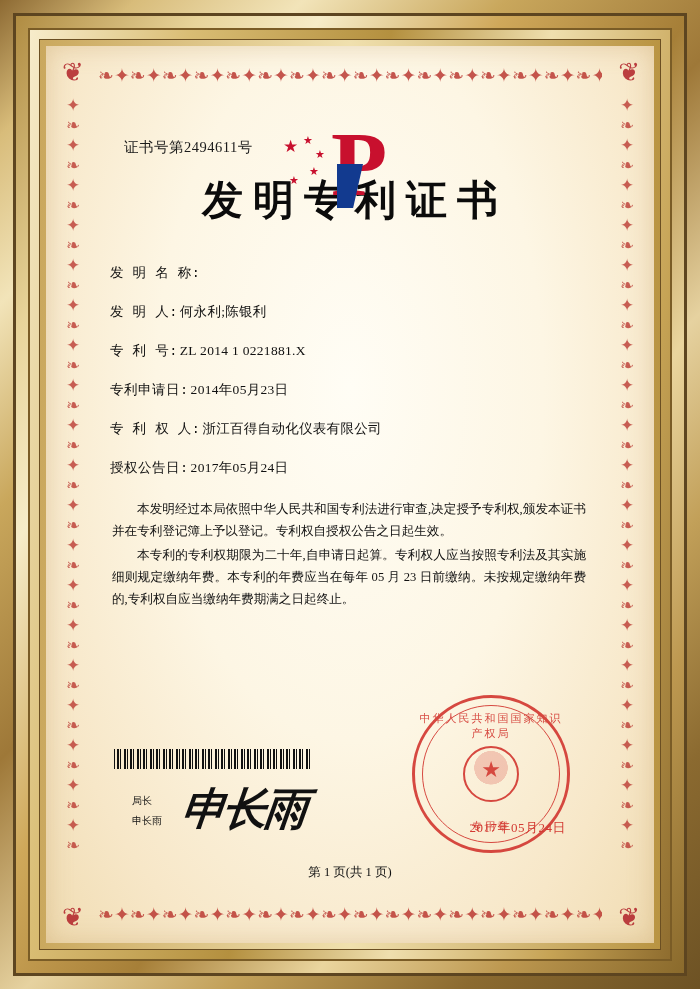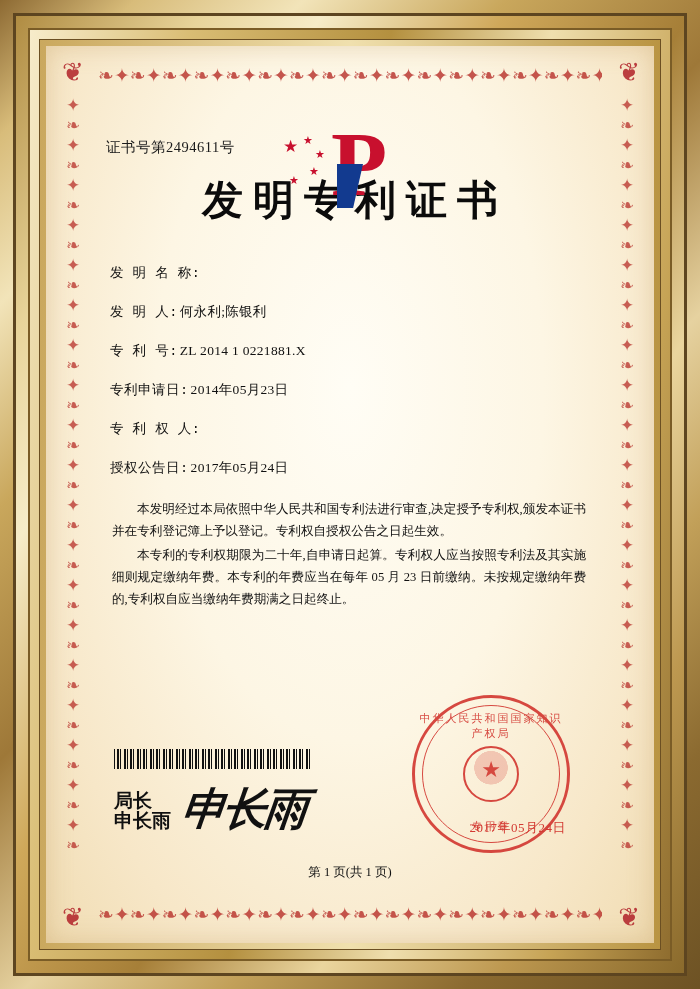--- a/index.html
+++ b/index.html
@@ -114,21 +114,21 @@
   .content {
     position: absolute;
     left: 46px; top: 50px; right: 46px; bottom: 46px;
   }
 
   .cert-no {
     font-size: 14.5px;
     color: #1a1a1a;
     letter-spacing: .5px;
     margin-top: 42px;
-    margin-left: 14px;
+    margin-left: 32px;
   }
 
   .logo-wrap {
     position: absolute;
     left: 50%;
     transform: translateX(-50%);
     top: 26px;
     width: 150px;
     height: 86px;
   }
@@ -245,26 +245,25 @@
     height: 20px;
     background: repeating-linear-gradient(90deg,
       #111 0 1px, transparent 1px 3px,
       #111 3px 5px, transparent 5px 6px,
       #111 6px 7px, transparent 7px 10px,
       #111 10px 12px, transparent 12px 13px);
   }
 
   .signature-block {
     position: absolute;
-    left: 22px;
+    left: 40px;
     bottom: 66px;
-    font-size: 19px;
+    font-size: 10px;
     line-height: 20px;
     color: #111;
-    font-weight: bold;
   }
   .sig-script {
     position: absolute;
     left: 90px;
     bottom: 58px;
     font-size: 44px;
     font-family: "DejaVu Serif", serif;
     font-style: italic;
     font-weight: bold;
     color: #111;
@@ -379,20 +378,21 @@
         <div class="field-row">
           <span class="field-label">专 利 号:</span>
           <span class="field-value">ZL 2014 1 0221881.X</span>
         </div>
         <div class="field-row">
           <span class="field-label">专利申请日:</span>
           <span class="field-value">2014年05月23日</span>
         </div>
         <div class="field-row">
           <span class="field-label">专 利 权 人:</span>
+          <span class="field-value">浙江百得自动化仪表有限公司</span>
         </div>
         <div class="field-row">
           <span class="field-label">授权公告日:</span>
           <span class="field-value">2017年05月24日</span>
         </div>
       </div>
 
       <div class="body-text">
         <p>本发明经过本局依照中华人民共和国专利法进行审查,决定授予专利权,颁发本证书并在专利登记簿上予以登记。专利权自授权公告之日起生效。</p>
         <p>本专利的专利权期限为二十年,自申请日起算。专利权人应当按照专利法及其实施细则规定缴纳年费。本专利的年费应当在每年 05 月 23 日前缴纳。未按规定缴纳年费的,专利权自应当缴纳年费期满之日起终止。</p>

